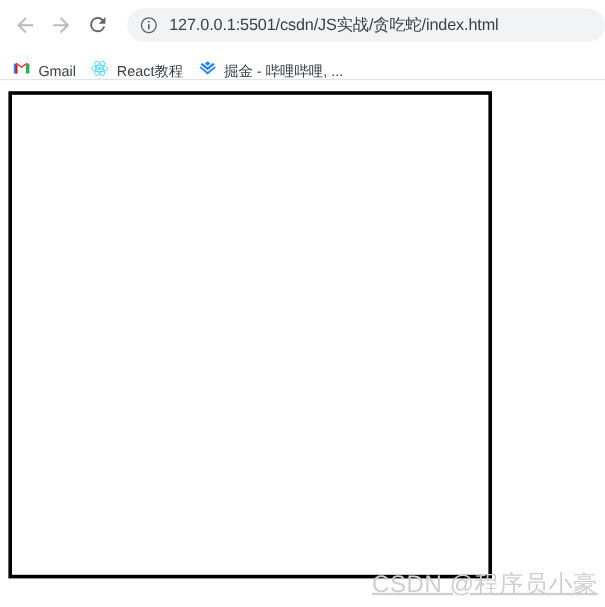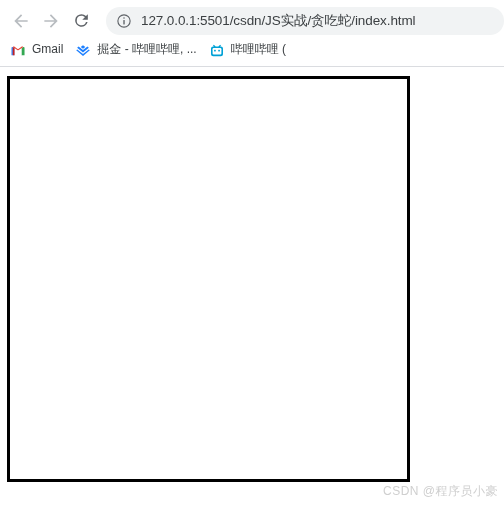--- a/index.html
+++ b/index.html
@@ -73,21 +73,21 @@
     height: 25px;
     display: flex;
     align-items: center;
     padding-left: 8px;
     background: #ffffff;
     overflow: hidden;
     white-space: nowrap;
   }
   .bm {
     display: flex;
-    align-items: flex-start;
+    align-items: flex-end;
     height: 22px;
     padding: 0 6px 0 2px;
     margin-right: 4px;
     border-radius: 4px;
     flex: 0 0 auto;
     cursor: pointer;
   }
   .bm .bm-icon {
     width: 16px;
     height: 16px;
@@ -124,25 +124,26 @@
     width: 403px;
     height: 406px;
     border: 3px solid #000000;
     background: #ffffff;
   }
 
   .watermark {
     position: absolute;
     right: 6px;
     bottom: 6px;
-    font-size: 12px;
+    font-size: 20px;
     color: #cfcfcf;
     white-space: nowrap;
     letter-spacing: 0.5px;
     user-select: none;
+    text-decoration: underline;
   }
 </style>
 </head>
 <body>
 
 <div class="browser">
 
   <div class="toolbar">
 
     <div class="nav-btn">
@@ -182,39 +183,41 @@
         <path d="M21.8 18.4V7.1c0-1-1.2-1.6-2-1l-2.6 1.9v10.4z" fill="#34a853"></path>
         <path d="M4.2 6.1 12 11.8l7.8-5.7-1.6-1.2L12 9.3 5.8 4.9z" fill="#ea4335"></path>
         <path d="M6.8 18.4V8L12 11.8 17.2 8v10.4z" fill="#ffffff"></path>
         <path d="M6.8 8v10.4H4.2V6.1z" fill="#c5221f"></path>
         <path d="M17.2 8v10.4h2.6V6.1z" fill="#fbbc04" opacity="0"></path>
       </svg>
       <span class="bm-label">Gmail</span>
     </div>
 
 
+    <div class="bm">
+      <svg class="bm-icon" viewBox="0 0 24 24">
+        <g fill="none" stroke="#61dafb" stroke-width="1.3">
+          <ellipse cx="12" cy="12" rx="10" ry="4"></ellipse>
+          <ellipse cx="12" cy="12" rx="10" ry="4" transform="rotate(60 12 12)"></ellipse>
+          <ellipse cx="12" cy="12" rx="10" ry="4" transform="rotate(120 12 12)"></ellipse>
+        </g>
+        <circle cx="12" cy="12" r="2" fill="#61dafb"></circle>
+      </svg>
+      <span class="bm-label">React教程</span>
+    </div>
 
     <div class="bm">
       <svg class="bm-icon" viewBox="0 0 24 24">
         <path d="M12 3.2 15.4 6 12 8.8 8.6 6z" fill="#1e80ff"></path>
         <path d="M12 10.5 18.6 5.3l2.2 1.8L12 14.2 3.2 7.1l2.2-1.8z" fill="#1e80ff"></path>
         <path d="M12 16.4 20.6 9.6l1.6 1.3L12 19.6 1.8 10.9l1.6-1.3z" fill="#1e80ff"></path>
       </svg>
       <span class="bm-label">掘金 - 哔哩哔哩, ...</span>
     </div>
 
-    <div class="bm">
-      <svg class="bm-icon" viewBox="0 0 24 24">
-        <path d="M7.3 2.6 10 5.2h4l2.7-2.6 1.3 1.3-1.4 1.3h1.2A3.2 3.2 0 0 1 21 8.4v8.4a3.2 3.2 0 0 1-3.2 3.2H6.2A3.2 3.2 0 0 1 3 16.8V8.4a3.2 3.2 0 0 1 3.2-3.2h1.2L6 3.9z" fill="#00a1d6"></path>
-        <rect x="5.4" y="7.6" width="13.2" height="9.6" rx="1.6" fill="#ffffff"></rect>
-        <rect x="7.6" y="10.2" width="2.6" height="2.4" rx="0.6" fill="#00a1d6"></rect>
-        <rect x="13.8" y="10.2" width="2.6" height="2.4" rx="0.6" fill="#00a1d6"></rect>
-      </svg>
-      <span class="bm-label">哔哩哔哩 (</span>
-    </div>
   </div>
 
   <div class="chrome-divider"></div>
 
   <div class="viewport">
     <div class="game-canvas"></div>
     <div class="watermark">CSDN @程序员小豪</div>
   </div>
 
 </div>

